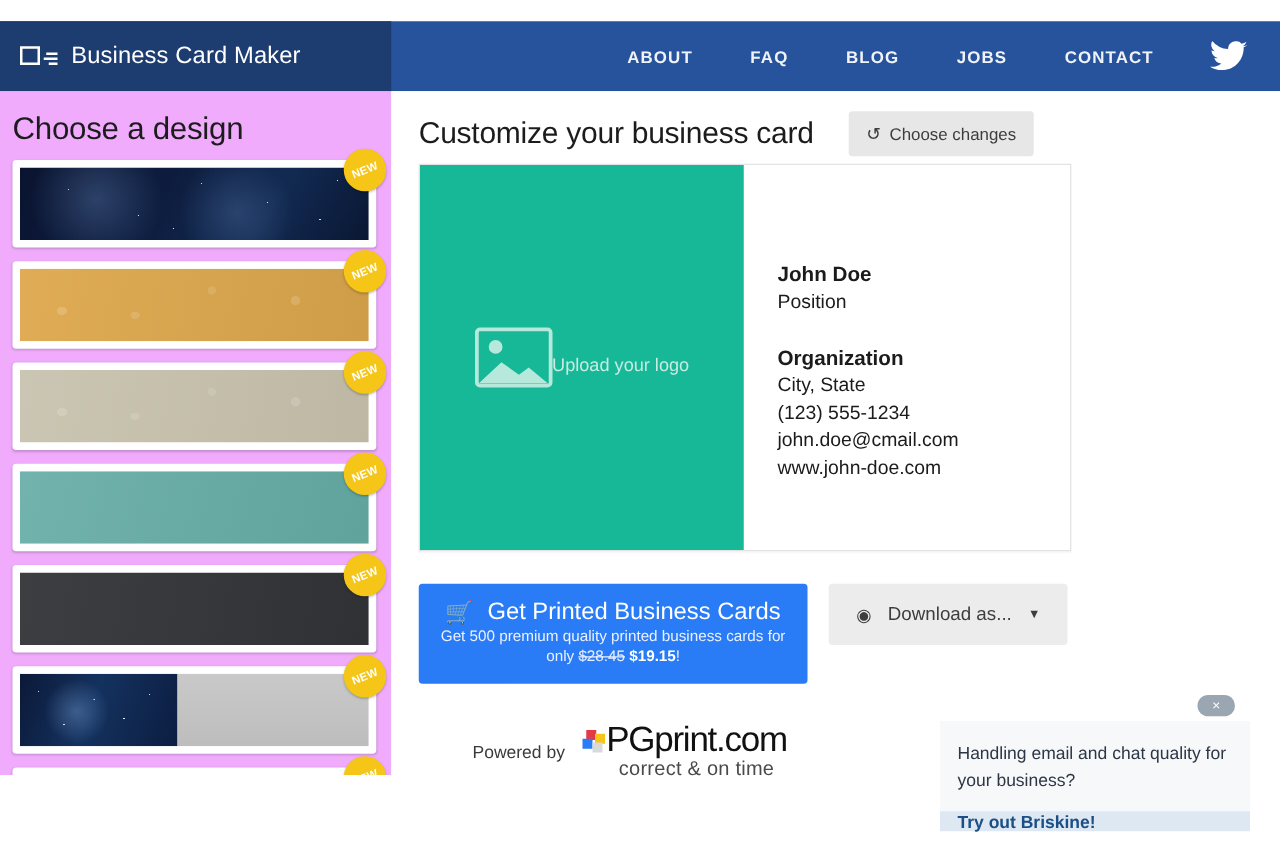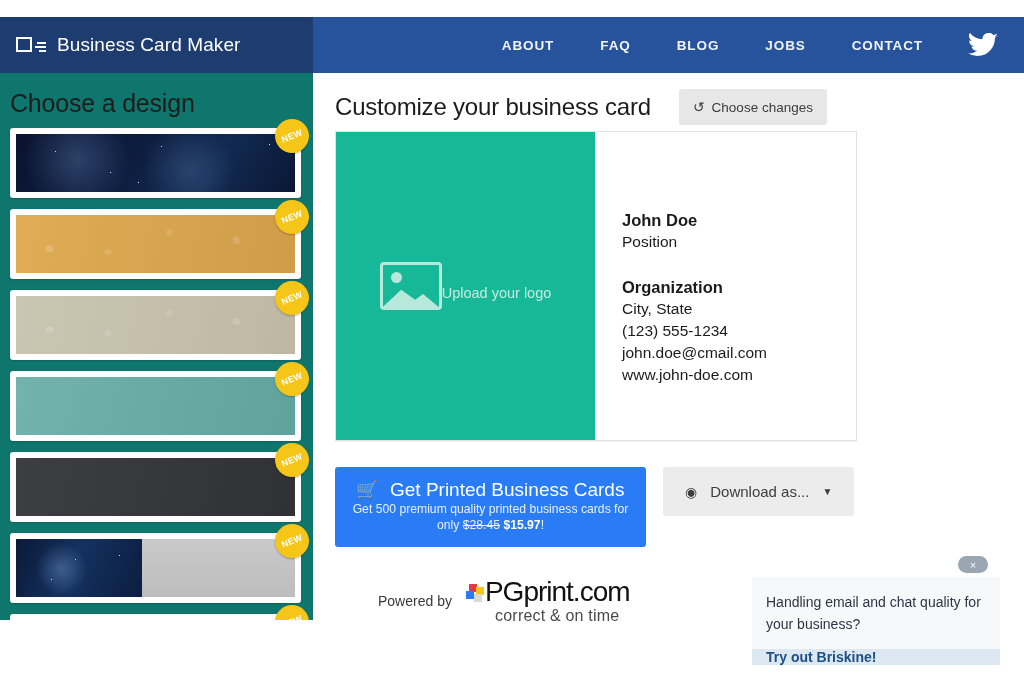--- a/index.html
+++ b/index.html
@@ -43,21 +43,21 @@
   .nav-link {
     color: #f0f3f8; font-size: 13.5px; font-weight: bold;
     letter-spacing: .9px; text-decoration: none; margin: 0 23px;
     white-space: nowrap; cursor: pointer;
   }
   .twitter-icon { margin-left: 22px; margin-right: 4px; display: flex; cursor: pointer; }
 
   
   .sidebar {
     position: absolute; left: 0; top: 56px; width: 313px; height: 547px;
-    background: #0f766e; overflow: hidden;
+    background: #f0abfc; overflow: hidden;
   }
   .sidebar-title {
     font-size: 25px; color: #1c1c1c; padding: 16px 0 10px 10px;
     font-weight: normal; letter-spacing: -.2px;
   }
   .design-list { padding: 0 12px 0 10px; }
   .design-item {
     position: relative; background: #ffffff; border-radius: 3px;
     padding: 6px; margin-bottom: 11px; height: 70px;
     box-shadow: 0 1px 2px rgba(0,0,0,.18); cursor: pointer;
@@ -335,21 +335,21 @@
       </div>
     </div>
 
     <div class="actions">
       <button class="cta">
         <span class="cta-main">
           <span class="cart-icon">🛒</span>
           <span>Get Printed Business Cards</span>
         </span>
         <span class="cta-sub">
-          <span>Get 500 premium quality printed business cards for only </span><span class="old">$28.45</span> <span class="new">$15.97</span><span>!</span>
+          <span>Get 500 premium quality printed business cards for only </span><span class="old">$28.45</span> <span class="new">$19.15</span><span>!</span>
         </span>
       </button>
 
       <button class="download-btn">
         <span class="dl-icon">◉</span>
         <span>Download as...</span>
         <span class="caret">▼</span>
       </button>
     </div>
 

